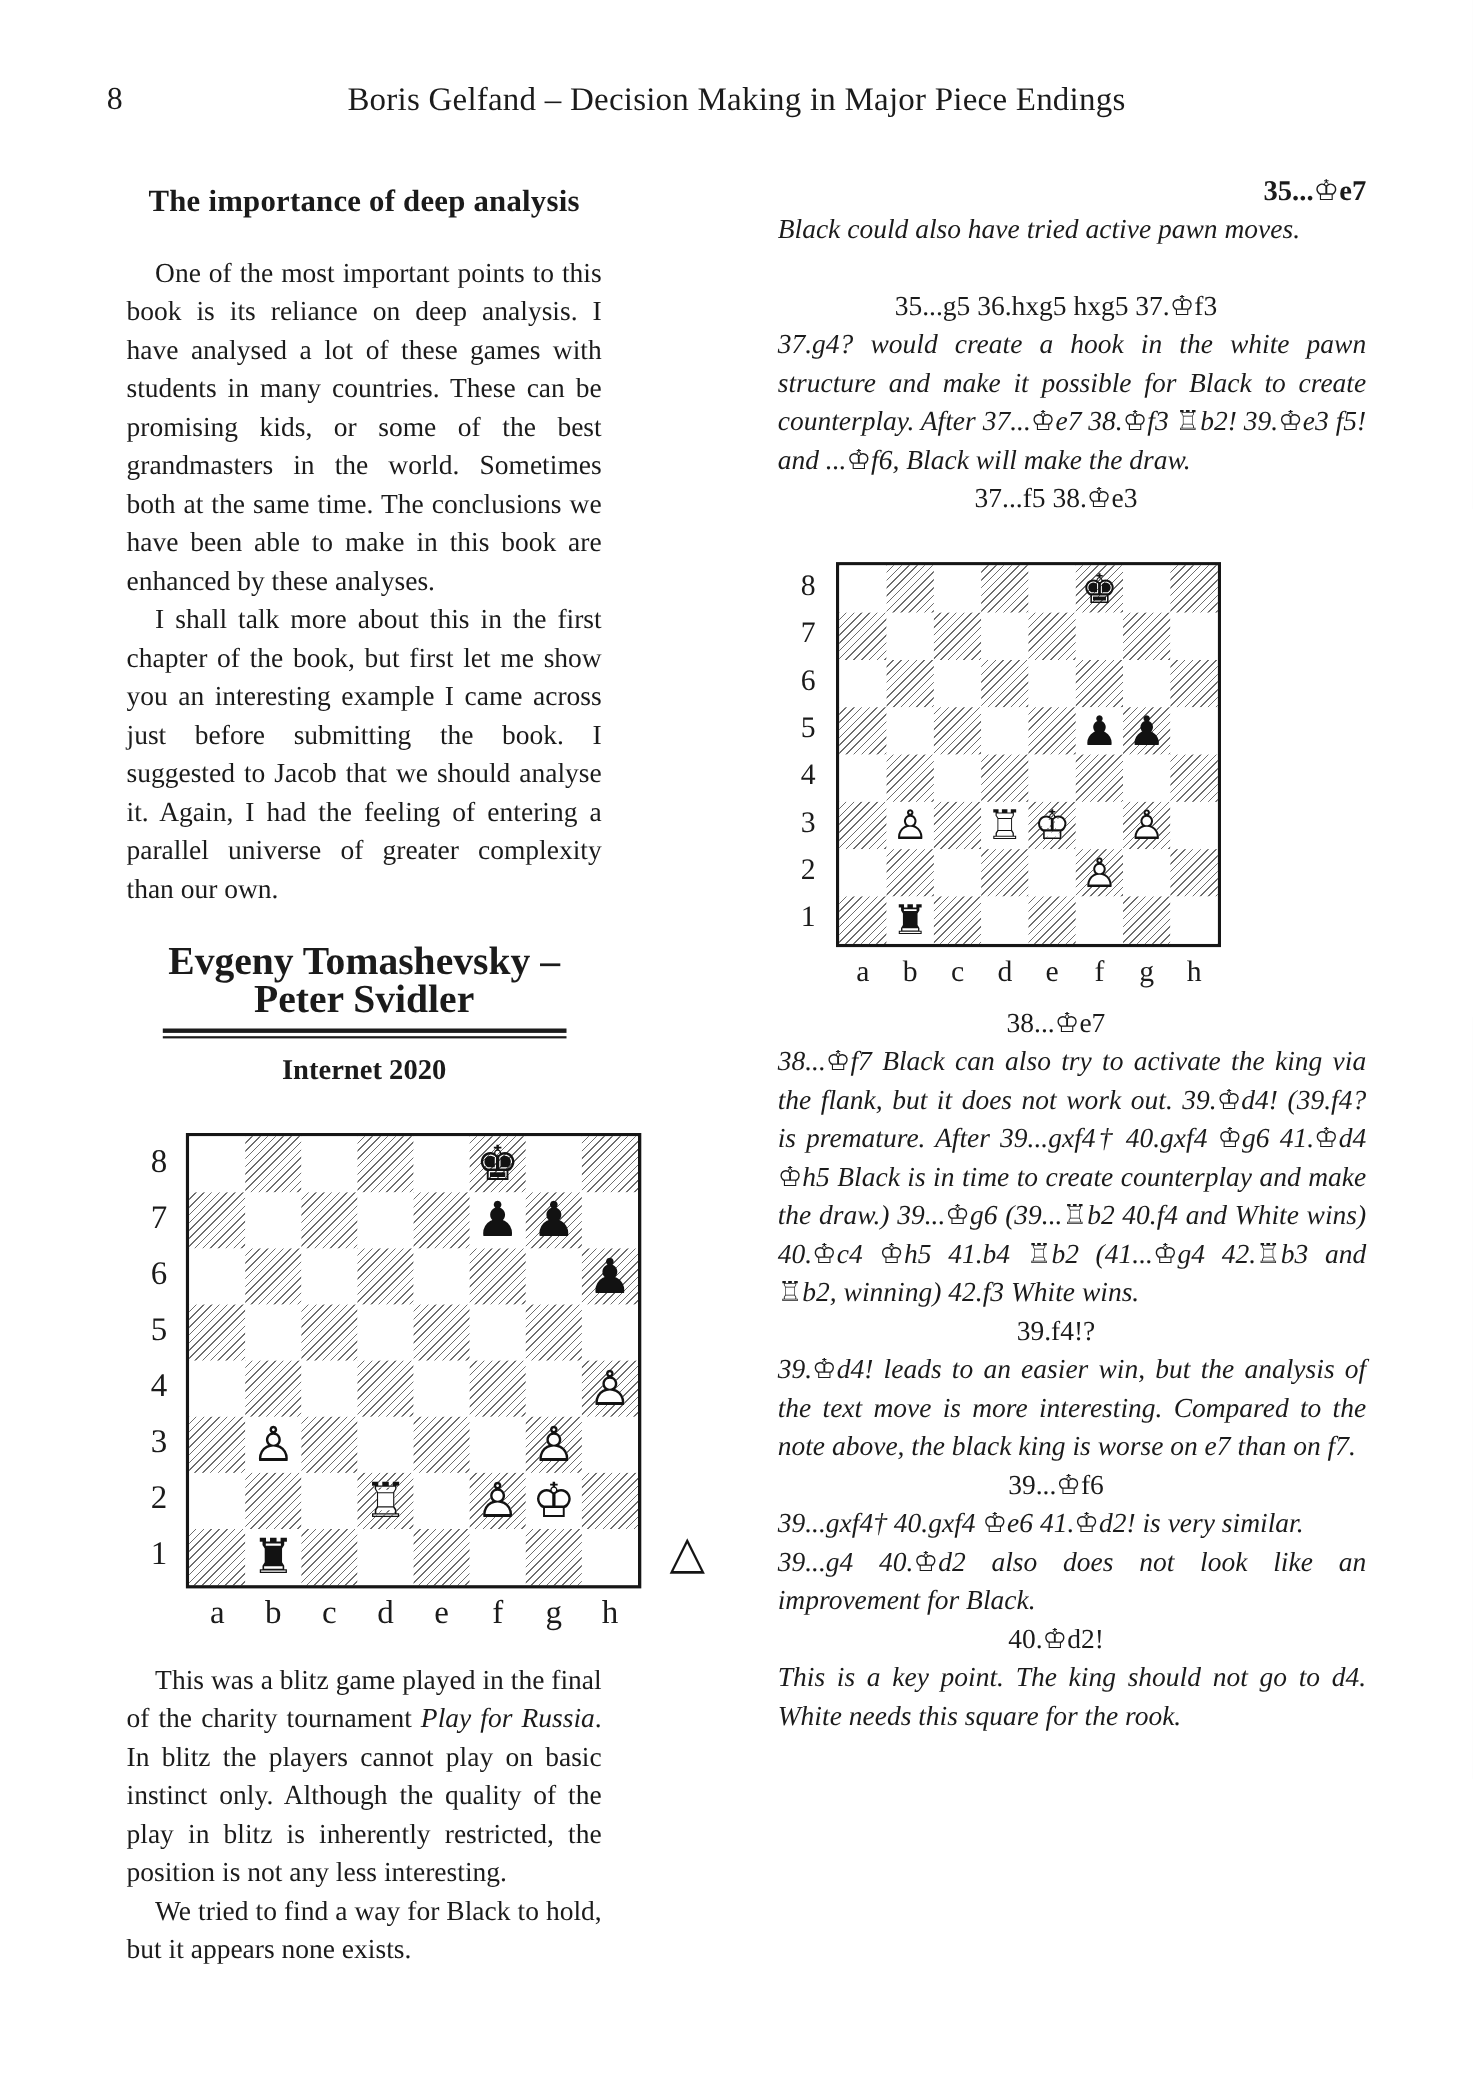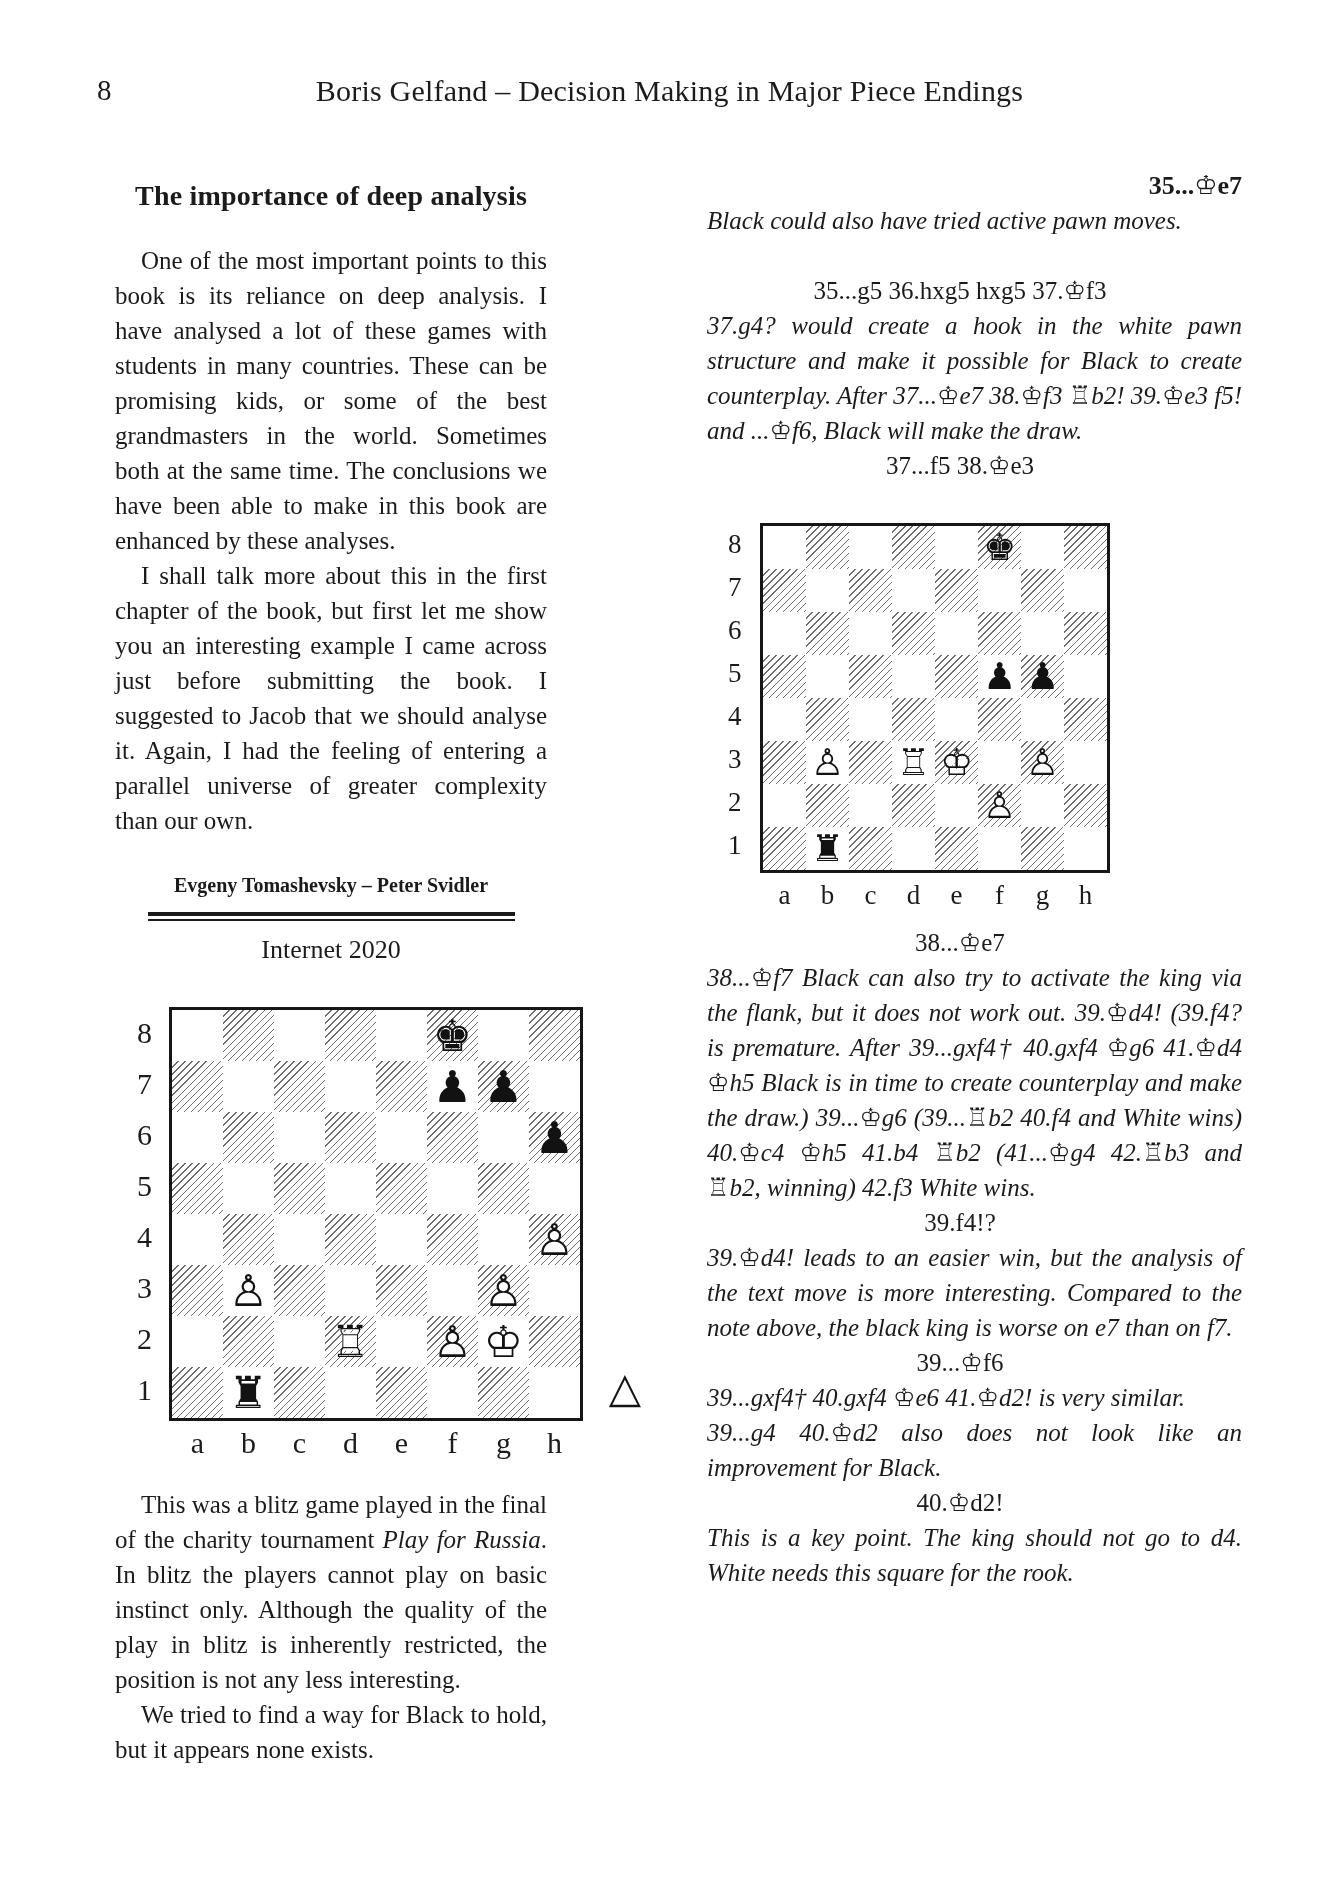--- a/index.html
+++ b/index.html
@@ -10,34 +10,34 @@
     font-family:"Liberation Serif","DejaVu Sans",serif;
     color:#1b1b1b;
     margin:0 auto;
     overflow:hidden;
   }
   
   .page-number{position:absolute;left:97px;top:74px;font-size:29px;}
   .page-title{position:absolute;left:0;right:0;top:74px;text-align:center;font-size:30px;letter-spacing:0.2px;}
 
   
-  .col{position:absolute;top:164px;font-size:25px;line-height:35px;}
+  .col{position:absolute;top:152px;font-size:25px;line-height:35px;}
   .col-left{left:115px;width:432px;}
   .col-right{left:678px;width:564px;}
 
   p{margin:0;text-align:justify;}
   p.first-indent{text-indent:26px;}
   .note{margin-left:29px;text-align:justify;font-style:italic;}
   .var-line{text-align:center;margin:0;}
   .bold{font-weight:bold;}
 
   .section-heading{font-weight:bold;font-size:28px;text-align:center;margin:14px 0 30px 0;letter-spacing:0.2px;}
-  .game-heading{font-weight:bold;font-size:20px;text-align:center;margin-top:30px;}
+  .game-heading{font-weight:bold;font-size:36px;text-align:center;margin-top:30px;}
   .double-rule{width:367px;margin:9px auto 11px auto;border-top:4px solid #1b1b1b;border-bottom:2px solid #1b1b1b;height:3px;}
-  .venue{text-align:center;font-size:26px;margin-bottom:40px;}
+  .venue{text-align:center;font-size:26px;margin-bottom:40px;font-weight:bold;}
   .move-heading{font-weight:bold;font-size:26px;margin-top:34px;text-align:right;}
   .mh-first{margin-top:4px;}
   .after-gap{margin-bottom:35px;}
 
   
   .diagram{position:relative;display:block;width:-moz-fit-content;width:fit-content;}
   .dg-1{--sq:51px;--lab:30px;margin:12px 0 22px 20px;}
   .dg-2{--sq:43px;--lab:27px;margin:40px 0 8px 48px;}
   .dg-top{display:flex;align-items:flex-start;}
   .ranks-col{display:flex;flex-direction:column;width:34px;}

